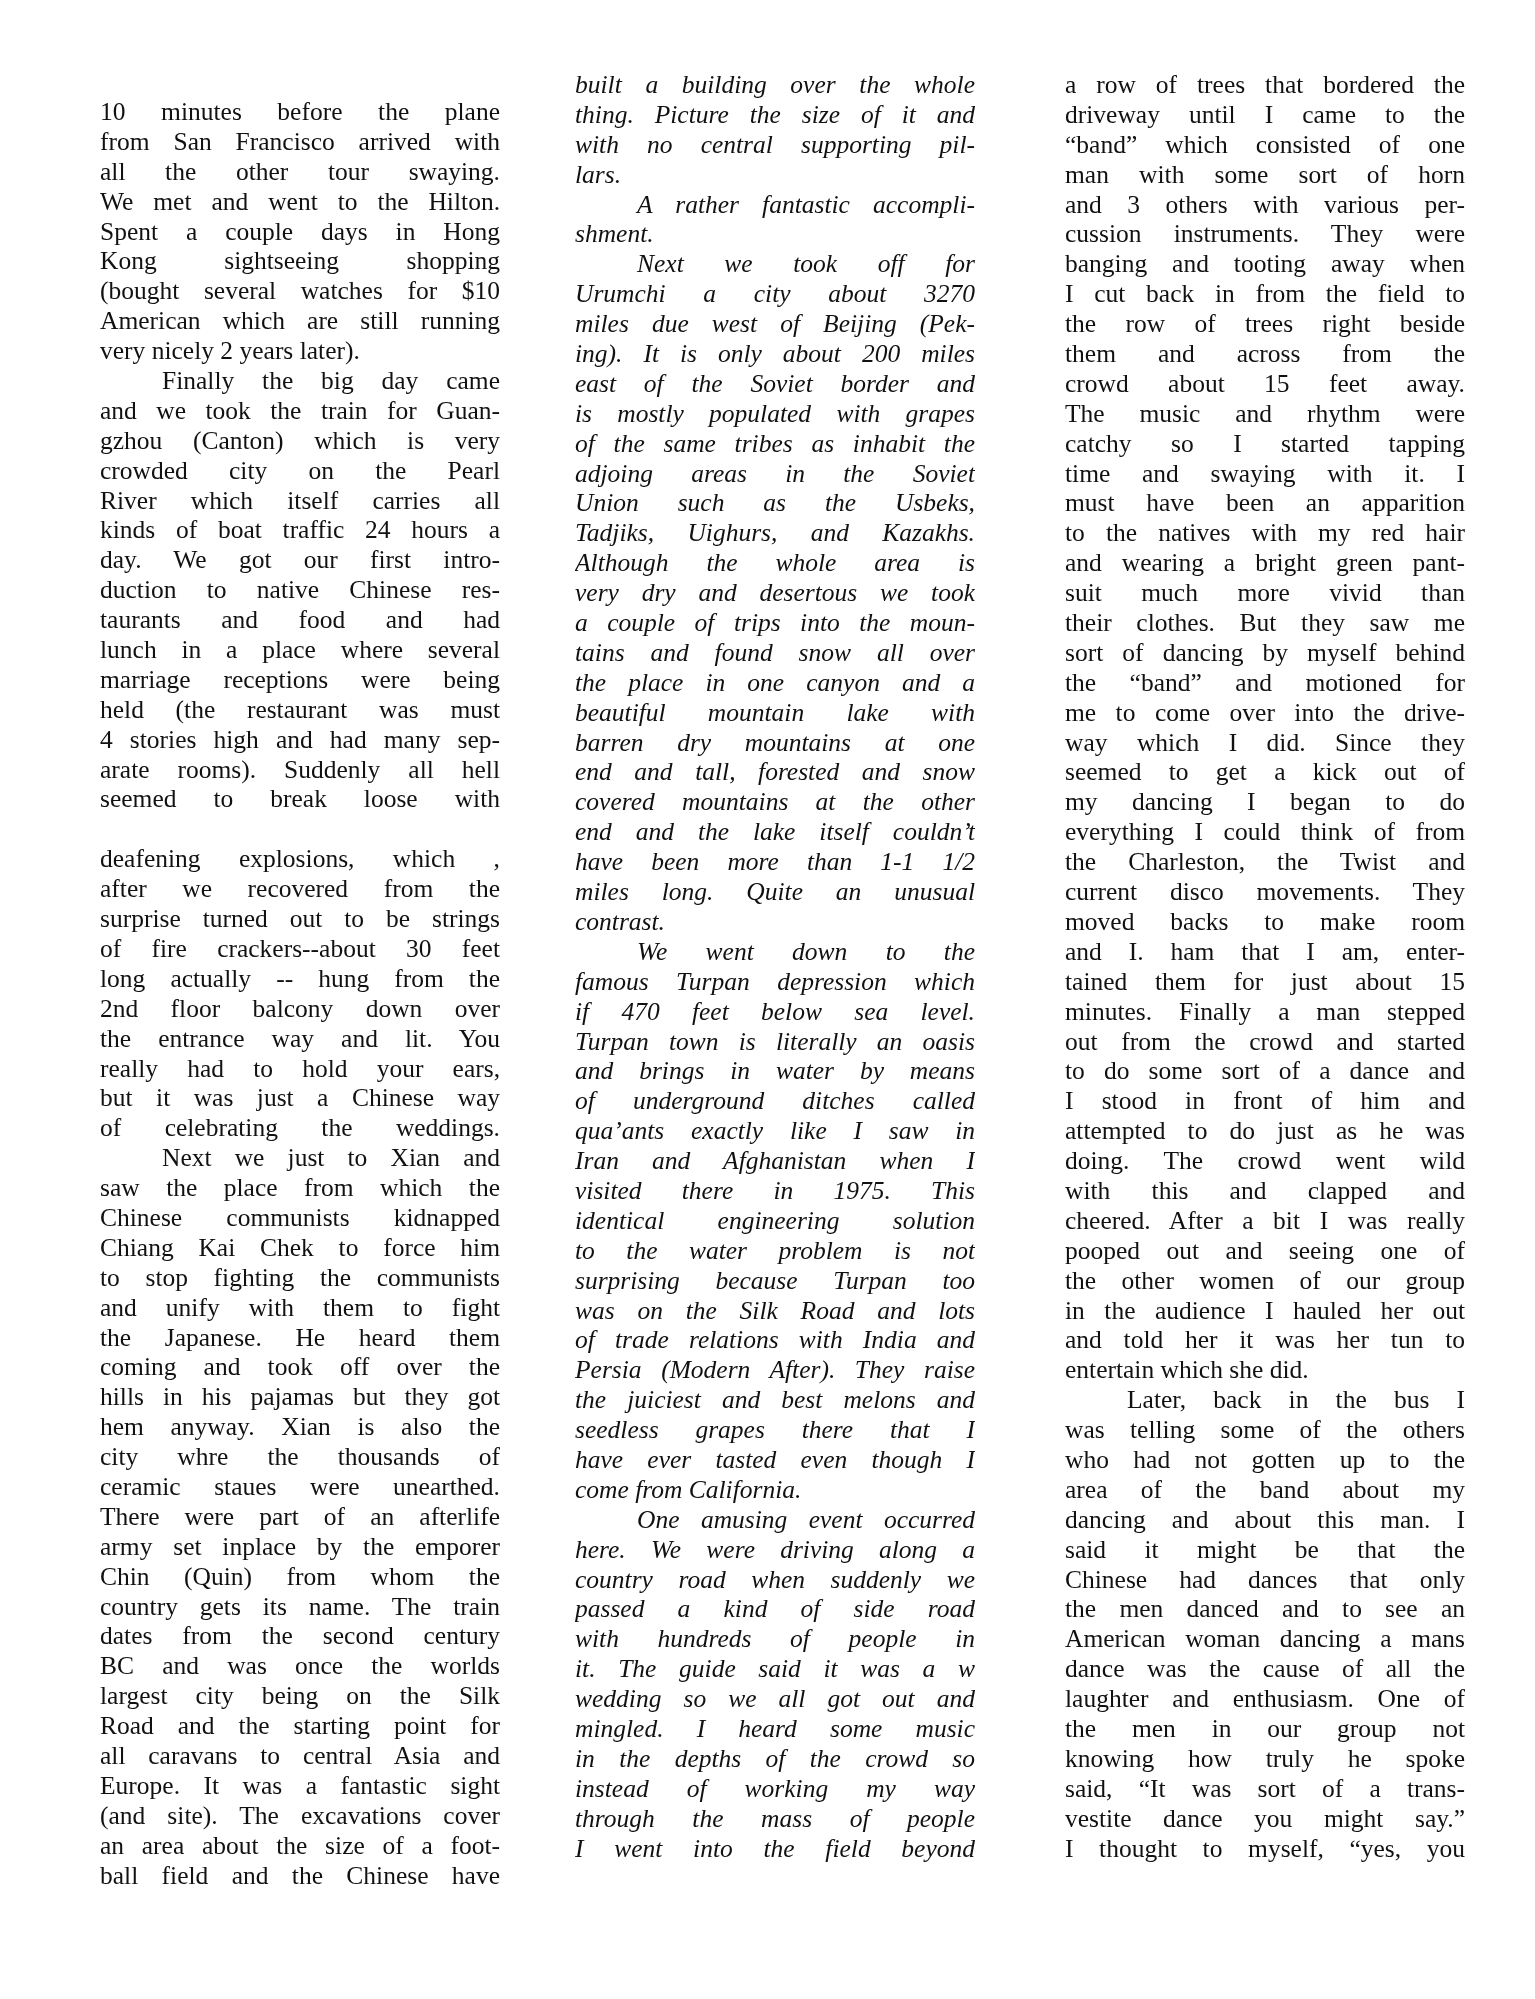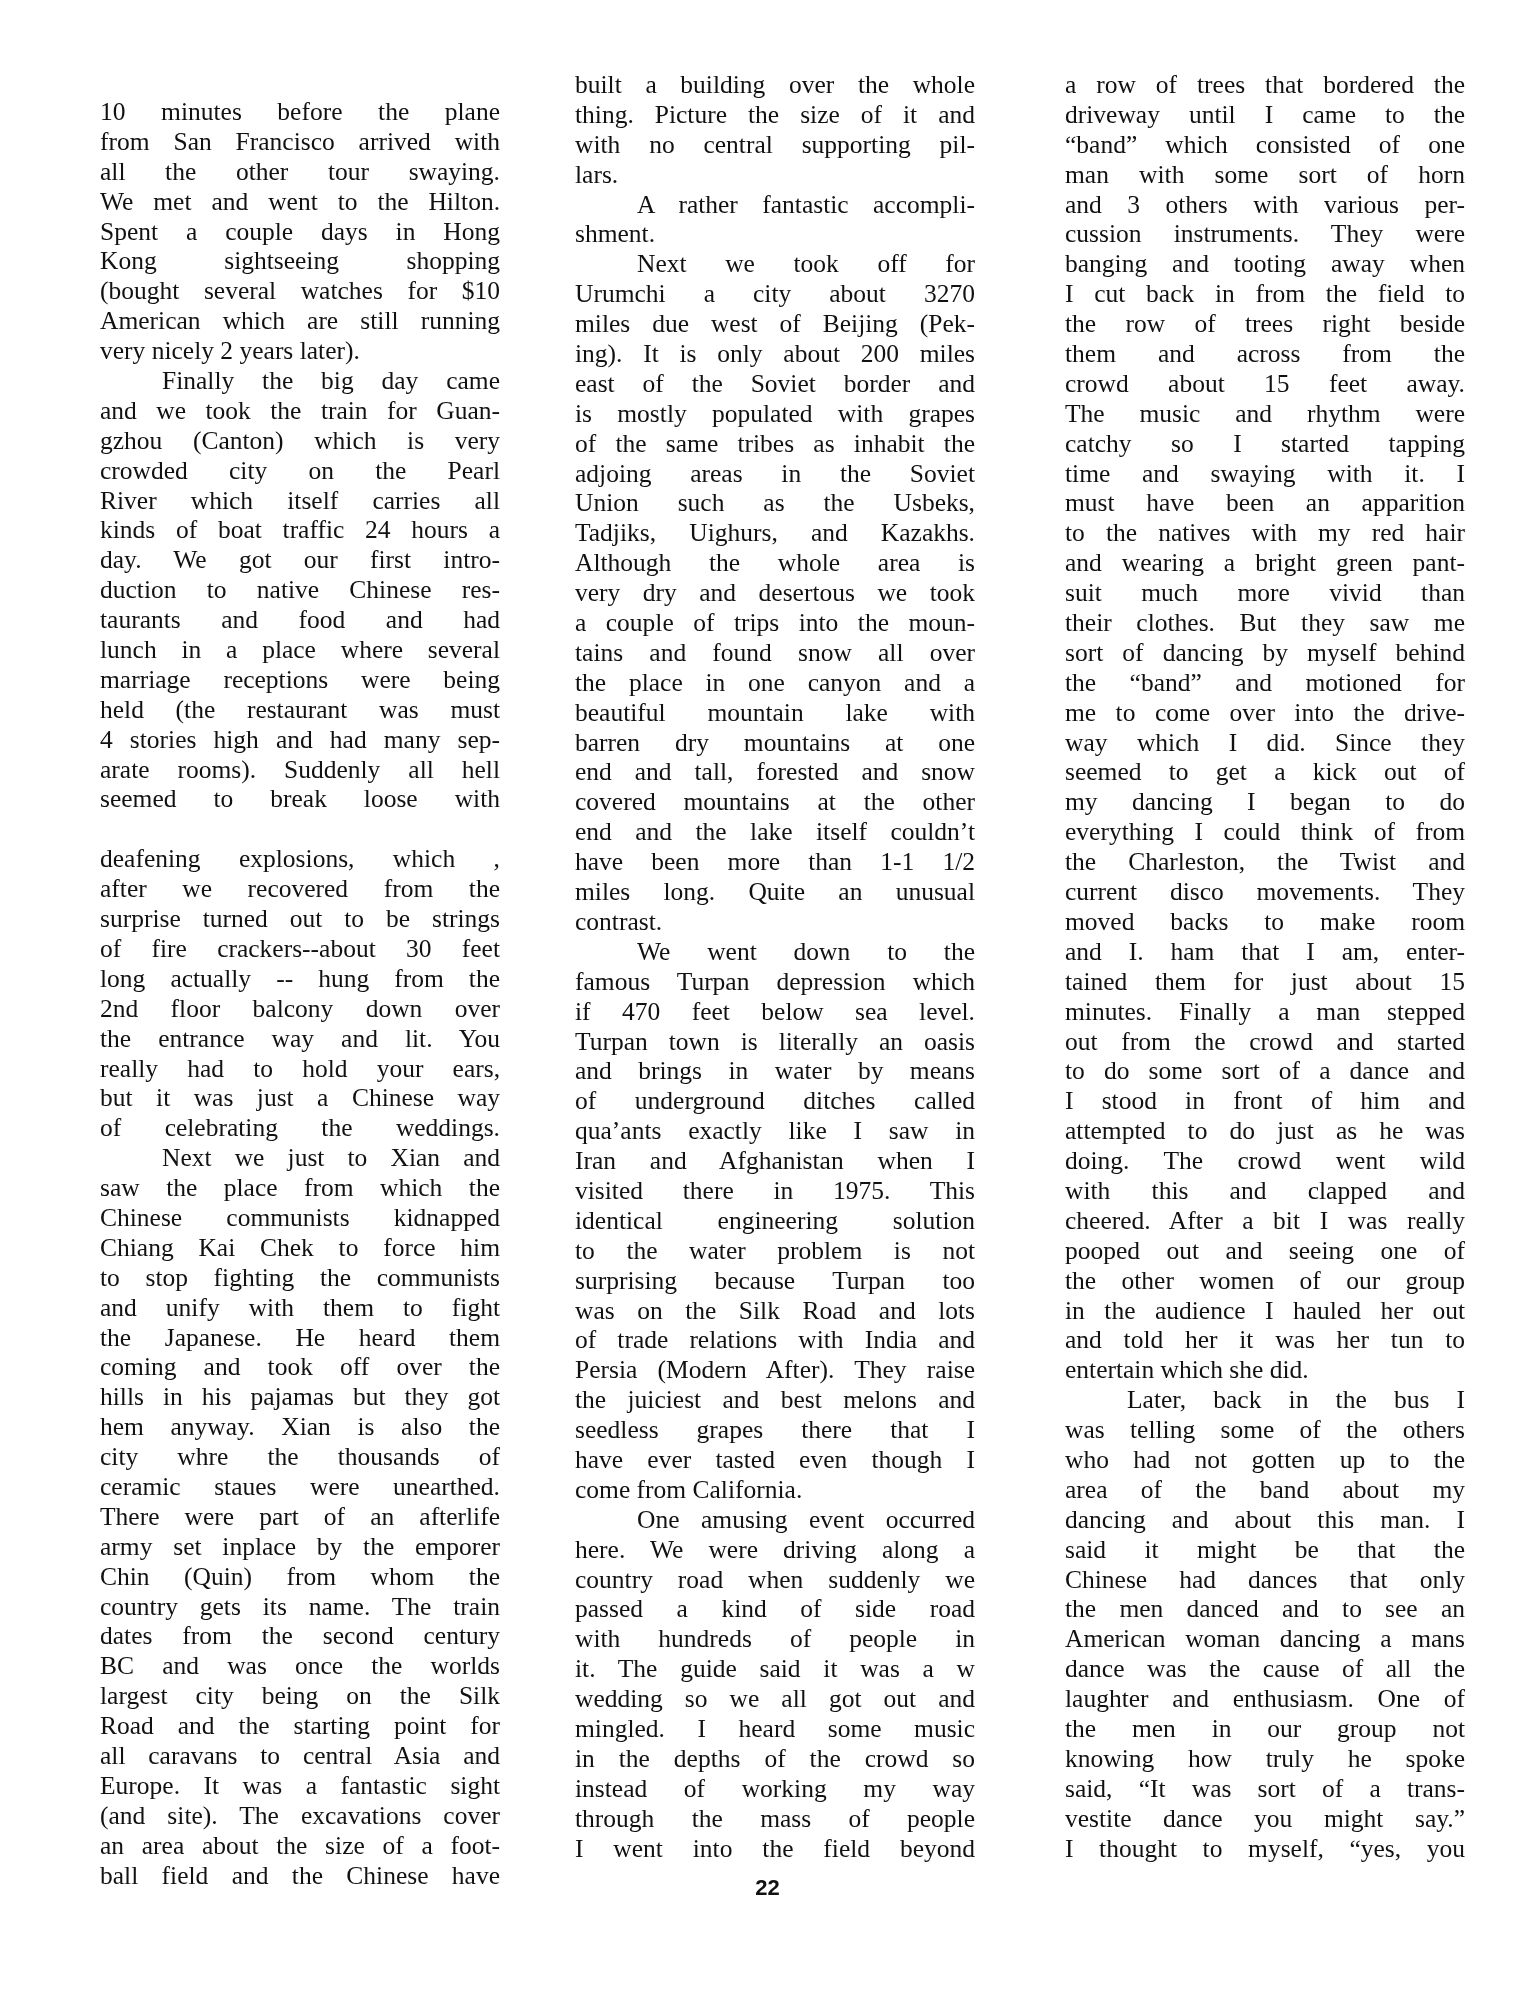--- a/index.html
+++ b/index.html
@@ -1,20 +1,20 @@
 <!DOCTYPE html>
 <html><head>
   <meta charset="utf-8">
   <style>
     html, body { margin: 0; padding: 0; background: #ffffff; }
     body { width: 1535px; height: 1999px; position: relative; overflow: hidden; }
     .page { position: absolute; left: 0; top: 0; width: 1535px; height: 1999px; background: #fff; }
     .col { position: absolute; top: 70px; width: 400px; }
     .col-1 { left: 100px; margin-top: 27px; }
-    .col-2 { left: 575px; }
+    .col-2 { left: 575px; font-style: italic; }
     .col-3 { left: 1052px; margin-left: 13px; }
     .line {
       font-family: "Liberation Serif", "DejaVu Serif", serif;
       font-size: 25.5px;
       line-height: 29.9px;
       height: 29.9px;
       color: #111;
       white-space: nowrap;
       text-align: justify;
       text-align-last: justify;
@@ -213,14 +213,13 @@
       <div class="line">the men danced and to see an</div>
       <div class="line">American woman dancing a mans</div>
       <div class="line">dance was the cause of all the</div>
       <div class="line">laughter and enthusiasm. One of</div>
       <div class="line">the men in our group not</div>
       <div class="line">knowing how truly he spoke</div>
       <div class="line">said, “It was sort of a trans-</div>
       <div class="line">vestite dance you might say.”</div>
       <div class="line">I thought to myself, “yes, you</div>
     </div>
-  <div class="page-number">22</div>
 </div>
 
 </body></html>

